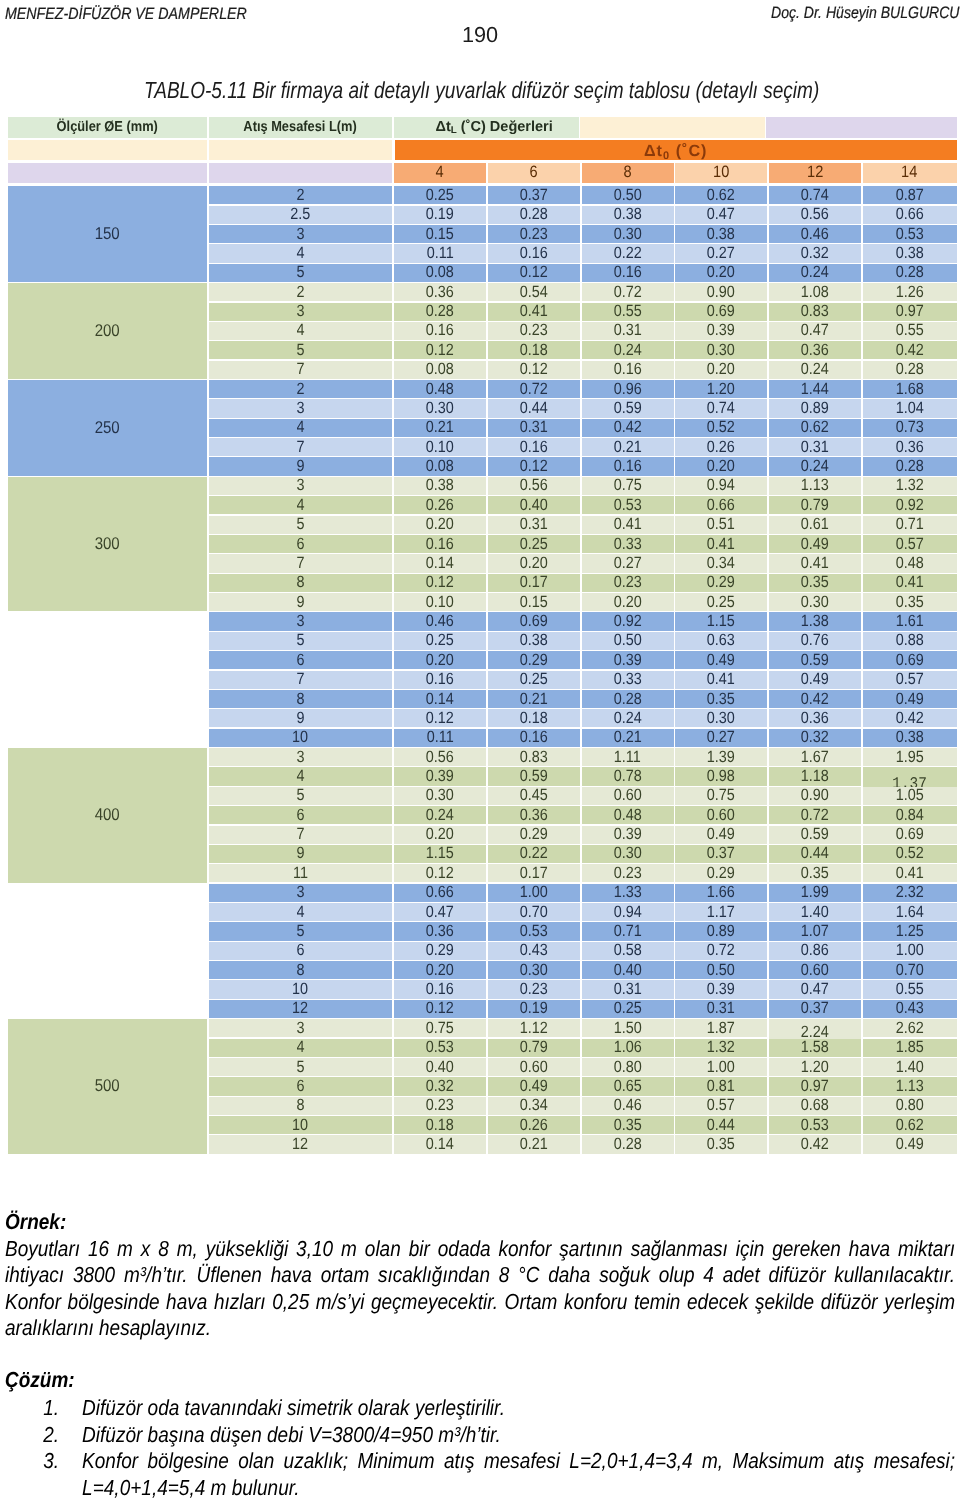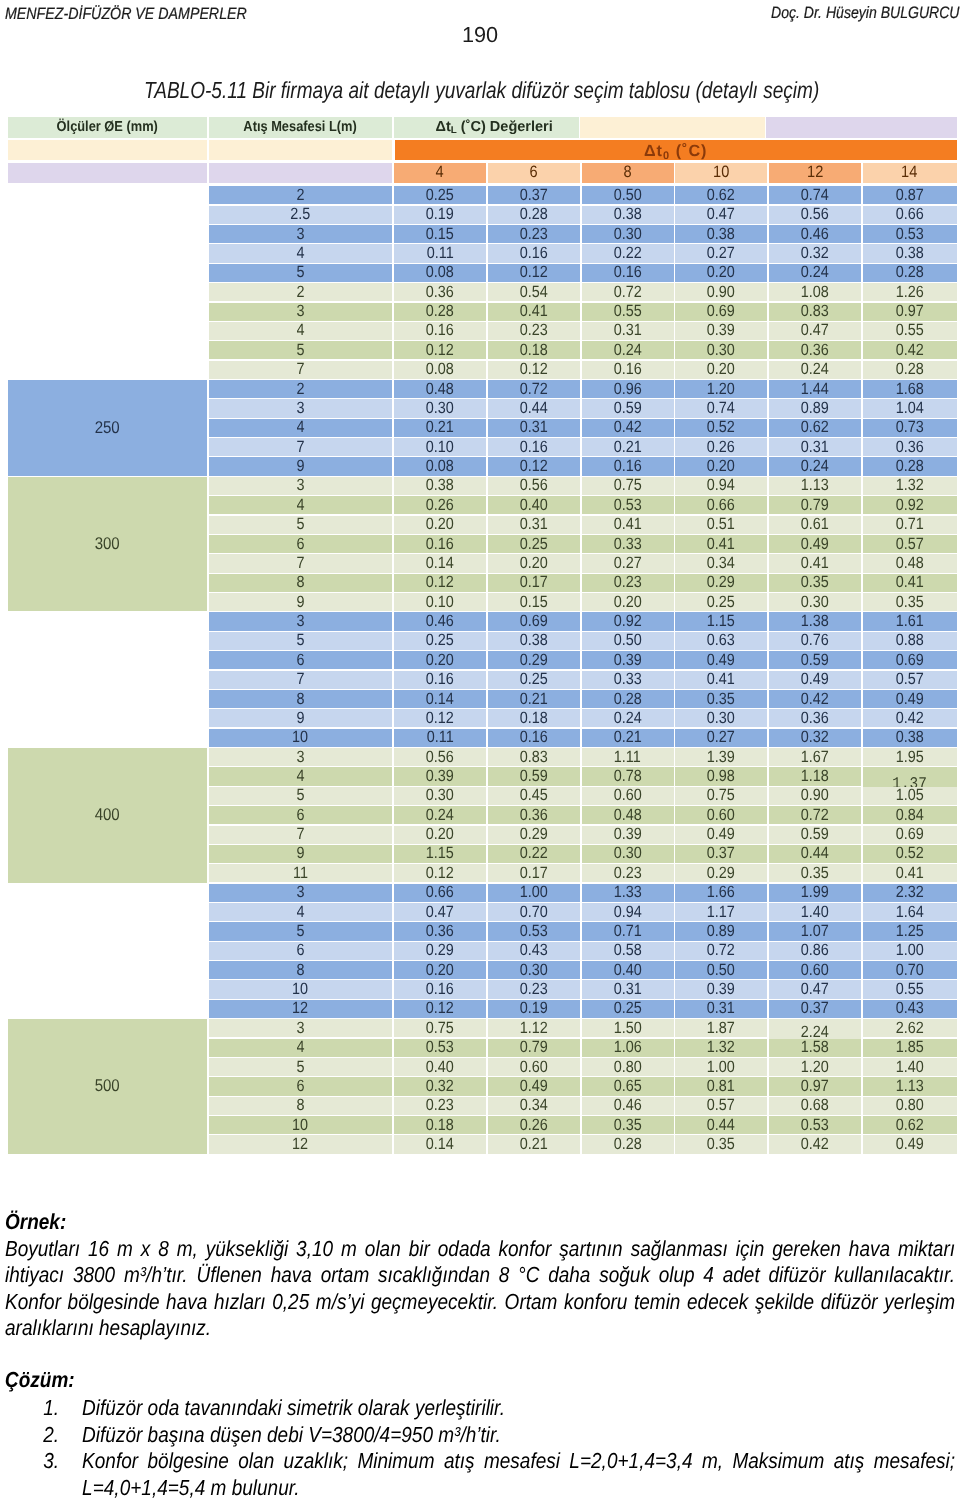--- a/index.html
+++ b/index.html
@@ -68,20 +68,21 @@
     <div class="cell h2cell cream" style="left:208.50px;top:139.80px;width:183.90px;height:19.80px;"></div>
     <div class="cell band" style="left:395.00px;top:139.80px;width:561.50px;height:19.80px;"><span>Δt</span><sub>0</sub><span> (˚C)</span></div>
     <div class="cell h3cell lav" style="left:8.00px;top:162.80px;width:198.90px;height:19.80px;"></div>
     <div class="cell h3cell lav" style="left:208.50px;top:162.80px;width:183.90px;height:19.80px;"></div>
     <div class="cell h3cell odk" style="left:394.00px;top:162.80px;width:92.15px;height:19.80px;"><span class="cx">4</span></div>
     <div class="cell h3cell olt" style="left:487.75px;top:162.80px;width:92.15px;height:19.80px;"><span class="cx">6</span></div>
     <div class="cell h3cell odk" style="left:581.50px;top:162.80px;width:92.15px;height:19.80px;"><span class="cx">8</span></div>
     <div class="cell h3cell olt" style="left:675.25px;top:162.80px;width:92.15px;height:19.80px;"><span class="cx">10</span></div>
     <div class="cell h3cell odk" style="left:769.00px;top:162.80px;width:92.15px;height:19.80px;"><span class="cx">12</span></div>
     <div class="cell h3cell olt" style="left:862.75px;top:162.80px;width:93.75px;height:19.80px;"><span class="cx">14</span></div>
+    <div class="cell gsize gblue" style="left:8.00px;top:186.30px;width:198.90px;height:95.85px;"><span class="cx">150</span></div>
     <div class="cell dcell rbd" style="left:208.50px;top:186.30px;width:183.90px;height:18.20px;"><span class="cx">2</span></div>
     <div class="cell dcell rbd" style="left:394.00px;top:186.30px;width:92.15px;height:18.20px;"><span class="cx">0.25</span></div>
     <div class="cell dcell rbd" style="left:487.75px;top:186.30px;width:92.15px;height:18.20px;"><span class="cx">0.37</span></div>
     <div class="cell dcell rbd" style="left:581.50px;top:186.30px;width:92.15px;height:18.20px;"><span class="cx">0.50</span></div>
     <div class="cell dcell rbd" style="left:675.25px;top:186.30px;width:92.15px;height:18.20px;"><span class="cx">0.62</span></div>
     <div class="cell dcell rbd" style="left:769.00px;top:186.30px;width:92.15px;height:18.20px;"><span class="cx">0.74</span></div>
     <div class="cell dcell rbd" style="left:862.75px;top:186.30px;width:93.75px;height:18.20px;"><span class="cx">0.87</span></div>
     <div class="cell dcell rbl" style="left:208.50px;top:205.67px;width:183.90px;height:18.20px;"><span class="cx">2.5</span></div>
     <div class="cell dcell rbl" style="left:394.00px;top:205.67px;width:92.15px;height:18.20px;"><span class="cx">0.19</span></div>
     <div class="cell dcell rbl" style="left:487.75px;top:205.67px;width:92.15px;height:18.20px;"><span class="cx">0.28</span></div>
@@ -103,20 +104,21 @@
     <div class="cell dcell rbl" style="left:675.25px;top:244.41px;width:92.15px;height:18.20px;"><span class="cx">0.27</span></div>
     <div class="cell dcell rbl" style="left:769.00px;top:244.41px;width:92.15px;height:18.20px;"><span class="cx">0.32</span></div>
     <div class="cell dcell rbl" style="left:862.75px;top:244.41px;width:93.75px;height:18.20px;"><span class="cx">0.38</span></div>
     <div class="cell dcell rbd" style="left:208.50px;top:263.78px;width:183.90px;height:18.20px;"><span class="cx">5</span></div>
     <div class="cell dcell rbd" style="left:394.00px;top:263.78px;width:92.15px;height:18.20px;"><span class="cx">0.08</span></div>
     <div class="cell dcell rbd" style="left:487.75px;top:263.78px;width:92.15px;height:18.20px;"><span class="cx">0.12</span></div>
     <div class="cell dcell rbd" style="left:581.50px;top:263.78px;width:92.15px;height:18.20px;"><span class="cx">0.16</span></div>
     <div class="cell dcell rbd" style="left:675.25px;top:263.78px;width:92.15px;height:18.20px;"><span class="cx">0.20</span></div>
     <div class="cell dcell rbd" style="left:769.00px;top:263.78px;width:92.15px;height:18.20px;"><span class="cx">0.24</span></div>
     <div class="cell dcell rbd" style="left:862.75px;top:263.78px;width:93.75px;height:18.20px;"><span class="cx">0.28</span></div>
+    <div class="cell gsize ggreen gt" style="left:8.00px;top:283.15px;width:198.90px;height:95.85px;"><span class="cx">200</span></div>
     <div class="cell dcell rgl" style="left:208.50px;top:283.15px;width:183.90px;height:18.20px;"><span class="cx">2</span></div>
     <div class="cell dcell rgl" style="left:394.00px;top:283.15px;width:92.15px;height:18.20px;"><span class="cx">0.36</span></div>
     <div class="cell dcell rgl" style="left:487.75px;top:283.15px;width:92.15px;height:18.20px;"><span class="cx">0.54</span></div>
     <div class="cell dcell rgl" style="left:581.50px;top:283.15px;width:92.15px;height:18.20px;"><span class="cx">0.72</span></div>
     <div class="cell dcell rgl" style="left:675.25px;top:283.15px;width:92.15px;height:18.20px;"><span class="cx">0.90</span></div>
     <div class="cell dcell rgl" style="left:769.00px;top:283.15px;width:92.15px;height:18.20px;"><span class="cx">1.08</span></div>
     <div class="cell dcell rgl" style="left:862.75px;top:283.15px;width:93.75px;height:18.20px;"><span class="cx">1.26</span></div>
     <div class="cell dcell rgd" style="left:208.50px;top:302.52px;width:183.90px;height:18.20px;"><span class="cx">3</span></div>
     <div class="cell dcell rgd" style="left:394.00px;top:302.52px;width:92.15px;height:18.20px;"><span class="cx">0.28</span></div>
     <div class="cell dcell rgd" style="left:487.75px;top:302.52px;width:92.15px;height:18.20px;"><span class="cx">0.41</span></div>

